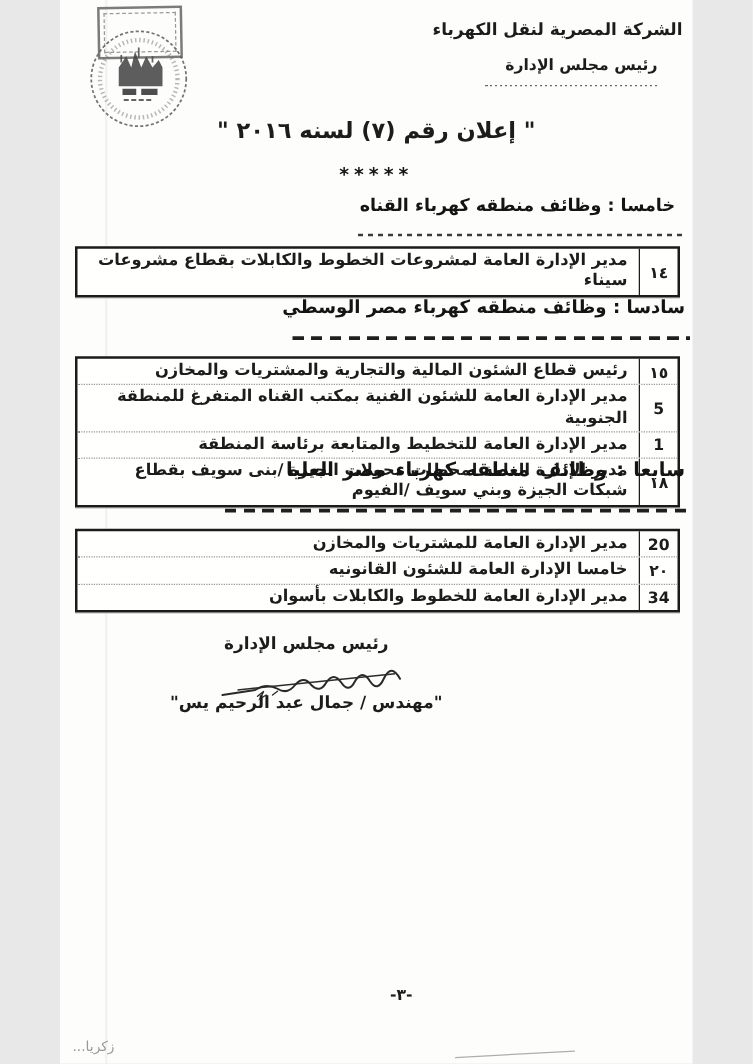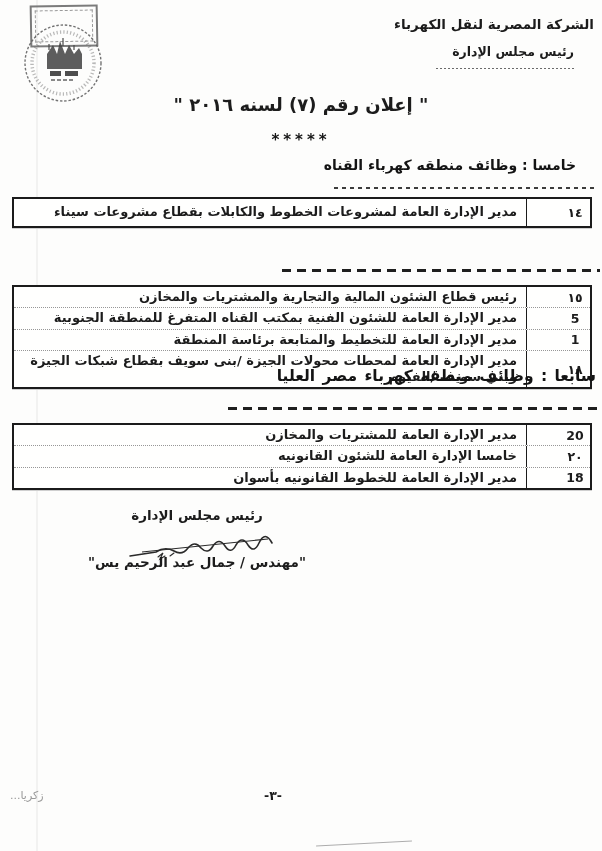--- a/index.html
+++ b/index.html
@@ -1,17 +1,17 @@
 <!DOCTYPE html>
 <html lang="ar" dir="rtl"><head>
 <meta charset="utf-8">
 <style>
   html,body{margin:0;padding:0;background:#e8e8e8;}
   .page{
-    position:relative; width:602px; height:851px; margin:0 auto;
+    position:relative; width:506px; height:851px; margin:0 auto;
     background:#fdfdfc; overflow:hidden;
     font-family:"DejaVu Sans","Liberation Sans",sans-serif;
     color:#1c1c1c; direction:rtl;
   }
   
   .edge-line{position:absolute; left:36px; top:0; width:2px; height:851px; background:rgba(0,0,0,0.045);}
   .corner-line{position:absolute; left:316px; top:843px; width:96px; height:1px; background:#adadad; transform:rotate(-3deg);}
   
   .tl-box{position:absolute; left:30px; top:5px; width:64px; height:38px; border:2px solid #7b7b7b; transform:rotate(-1deg); background:transparent;}
   .tl-box::after{content:""; position:absolute; inset:3px; border:1px dashed #9a9a9a;}
@@ -20,46 +20,46 @@
   
   .company{position:absolute; top:16px; right:8px; font-size:13.5px; font-weight:bold; white-space:nowrap;}
   .role{position:absolute; top:44px; right:28px; font-size:12.5px; font-weight:bold; white-space:nowrap;}
   .role-line{position:absolute; top:68px; right:28px; width:138px; height:1px;
     background-image:repeating-linear-gradient(90deg,#6a6a6a 0 2px,transparent 2px 4px);}
   
   .title{position:absolute; top:94px; left:0; width:100%; text-align:center; font-size:18px; font-weight:bold; letter-spacing:.5px;}
   .stars{position:absolute; top:131px; left:0; width:100%; text-align:center; font-size:15px; font-weight:bold; letter-spacing:4px; color:#161616;}
   
   .s-head{position:absolute; font-weight:bold; color:#141414; white-space:nowrap;}
-  #h5{top:157px; right:26px; font-size:14px;}
+  #h5{top:157px; right:14px; font-size:14px;}
   #d5{position:absolute; top:187px; right:8px; width:260px; height:2px;
     background-image:repeating-linear-gradient(90deg,#3c3c3c 0 4px,transparent 4px 8px);}
   #h6{top:238px; right:6px; font-size:14.5px;}
   #d6{position:absolute; top:269px; right:2px; width:318px; height:3px;
     background-image:repeating-linear-gradient(90deg,#1f1f1f 0 9px,transparent 9px 15px);}
   #h7{top:367px; right:6px; font-size:15.5px; word-spacing:2px;}
   #d7{position:absolute; top:407px; right:2px; width:372px; height:3px;
     background-image:repeating-linear-gradient(90deg,#1f1f1f 0 9px,transparent 9px 15px);}
   
   .tbl{position:absolute; right:10px; left:12px; border:2px solid #1b1b1b; background:#fffffe; box-shadow:0 1px 0 #cfcfcf;}
   #t1{top:197px;} #t2{top:285px;} #t3{top:423px;}
   .trow{display:flex; align-items:stretch; min-height:20px;}
   .trow ~ .trow{border-top:1px dotted #979797;}
   #t1 .trow{min-height:27px;}
   .tnum{width:30px; flex:0 0 30px; display:flex; align-items:center; justify-content:center;
-    font-weight:bold; font-size:12.5px; border-left:1px solid #1b1b1b;padding-left:33px;}
+    font-weight:bold; font-size:12.5px; border-left:1px solid #1b1b1b;}
   .ttext{flex:1; display:flex; align-items:center; padding:2px 9px; font-weight:bold; font-size:13px; line-height:1.25;}
   
   .sig{position:absolute; top:504px; left:60px; width:274px; text-align:center;}
   .sig-l{font-size:13.5px; font-weight:bold; line-height:22px;}
   .sig-svg{display:block; margin:0 auto -12px auto;}
   .sig-name{font-size:13.5px; font-weight:bold; white-space:nowrap; margin-top:2px;}
   
   .page-num{position:absolute; top:788px; left:264px; font-size:12.5px; font-weight:bold; direction:ltr;}
-  .foot-note{position:absolute; top:789px; left:10px; font-size:11px; color:#999; direction:rtl;}
+  .foot-note{position:absolute; top:831px; left:10px; font-size:11px; color:#999; direction:rtl;}
 </style>
 </head>
 <body>
 
 <div class="page">
 
   <div class="edge-line"></div>
   <div class="corner-line"></div>
 
   <div class="tl-box"></div>
@@ -84,20 +84,21 @@
   <div class="s-head" id="h5">خامسا :  وظائف منطقه كهرباء القناه</div>
   <div id="d5"></div>
   <div class="tbl" id="t1">
 
       <div class="trow">
         <div class="tnum">١٤</div>
         <div class="ttext">مدير الإدارة العامة لمشروعات الخطوط والكابلات بقطاع مشروعات سيناء</div>
       </div>
     </div>
 
+  <div class="s-head" id="h6">سادسا : وظائف منطقه كهرباء مصر الوسطي</div>
   <div id="d6"></div>
   <div class="tbl" id="t2">
 
       <div class="trow">
         <div class="tnum">١٥</div>
         <div class="ttext">رئيس قطاع الشئون المالية والتجارية والمشتريات والمخازن</div>
       </div>
 
       <div class="trow">
         <div class="tnum">5</div>
@@ -123,22 +124,22 @@
         <div class="tnum">20</div>
         <div class="ttext">مدير الإدارة العامة للمشتريات والمخازن</div>
       </div>
 
       <div class="trow">
         <div class="tnum">٢٠</div>
         <div class="ttext">خامسا الإدارة العامة للشئون القانونيه</div>
       </div>
 
       <div class="trow">
-        <div class="tnum">18</div>
-        <div class="ttext">مدير الإدارة العامة للخطوط القانونيه بأسوان</div>
+        <div class="tnum">34</div>
+        <div class="ttext">مدير الإدارة العامة للخطوط والكابلات بأسوان</div>
       </div>
     </div>
 
   <div class="sig">
     <div class="sig-l">رئيس مجلس الإدارة</div>
     <svg class="sig-svg" width="170" height="38" viewBox="0 0 170 38" aria-hidden="true">
       <path d="M160,17 q-7,-13 -13,0 q-5,11 -11,2 q-6,-10 -12,0 q-5,10 -11,1 q-6,-9 -12,0 q-5,9 -12,2 q-6,-8 -13,0 q-6,8 -14,3 q-9,-5 -18,1 l-26,4" fill="none" stroke="#2a2a2a" stroke-width="1.6" stroke-linecap="round"></path>
       <path d="M156,13 L30,26" fill="none" stroke="#2a2a2a" stroke-width="1.2"></path>
       <path d="M46,31 l5,-4 -3,6 5,-3 M58,30 l4,-3" fill="none" stroke="#2a2a2a" stroke-width="1.1" stroke-linecap="round"></path>
     </svg>

